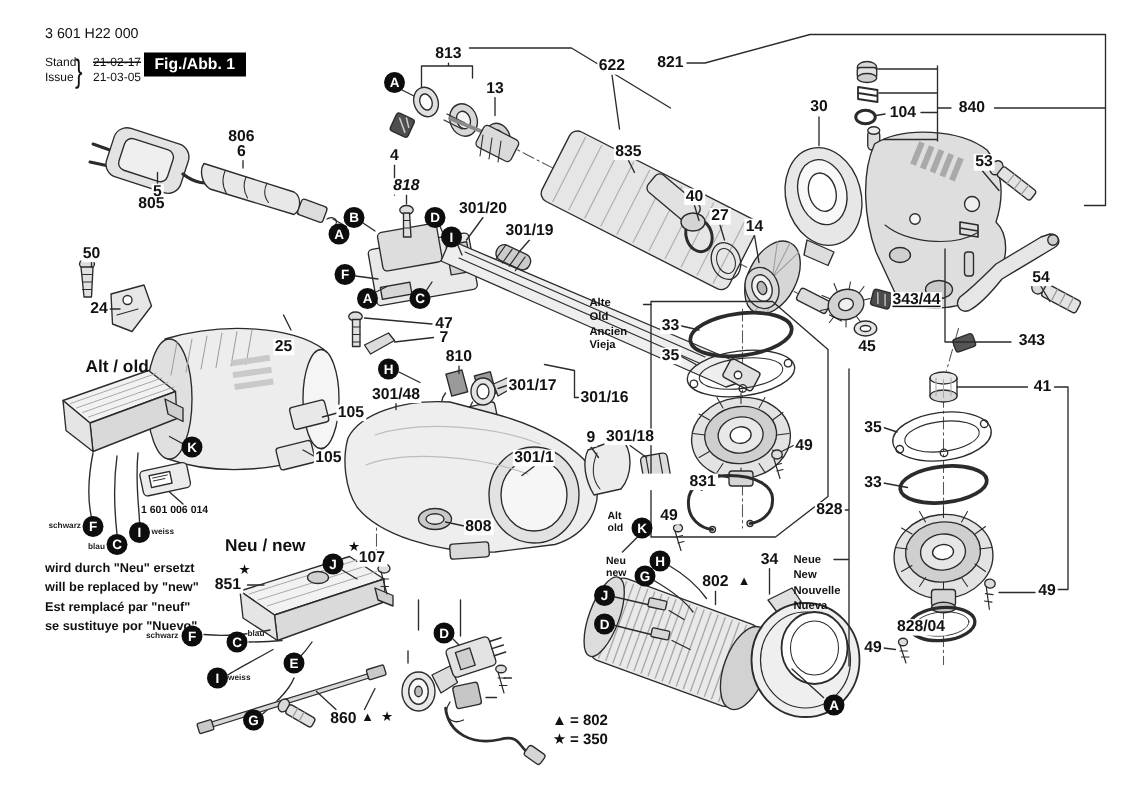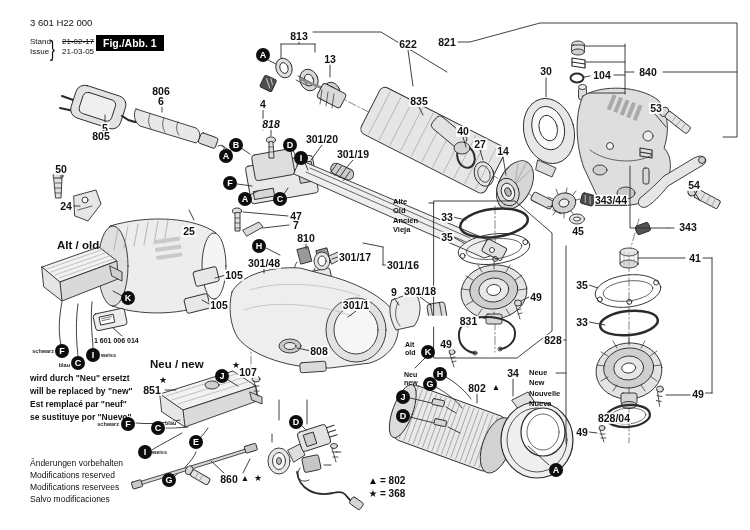--- a/index.html
+++ b/index.html
@@ -585,26 +585,20 @@
 <div class="note oldhead">Alt / old</div>
 <div class="note newhead">Neu / new</div>
 <div class="note modpn">1 601 006 014</div>
 
 <div class="note note-repl">
   <div>wird durch "Neu" ersetzt</div>
       <div>will be replaced by "new"</div>
   <div>Est remplacé par "neuf"</div>
       <div>se sustituye por "Nuevo"</div>
 </div>
-<div class="note note-mods">
-  <div>Änderungen vorbehalten</div>
-      <div>Modifications reserved</div>
-  <div>Modifications reservees</div>
-      <div>Salvo modificaciones</div>
-</div>
 <div class="note oldbox-txt">
   <div>Alte</div>
       <div>Old</div>
   <div>Ancien</div>
       <div>Vieja</div>
 </div>
 <div class="note newbox-txt">
   <div>Neue</div>
       <div>New</div>
   <div>Nouvelle</div>
@@ -614,16 +608,16 @@
   <div>Alt</div>
       <div>old</div>
 </div>
 <div class="note neunew-sm">
   <div>Neu</div>
       <div>new</div>
 </div>
 
 <div class="legend">
   <div><span class="sym">▲</span><span>= 802</span></div>
-  <div><span class="sym">★</span><span>= 368</span></div>
+  <div><span class="sym">★</span><span>= 350</span></div>
 </div>
 
 </div>
 
 </body></html>

